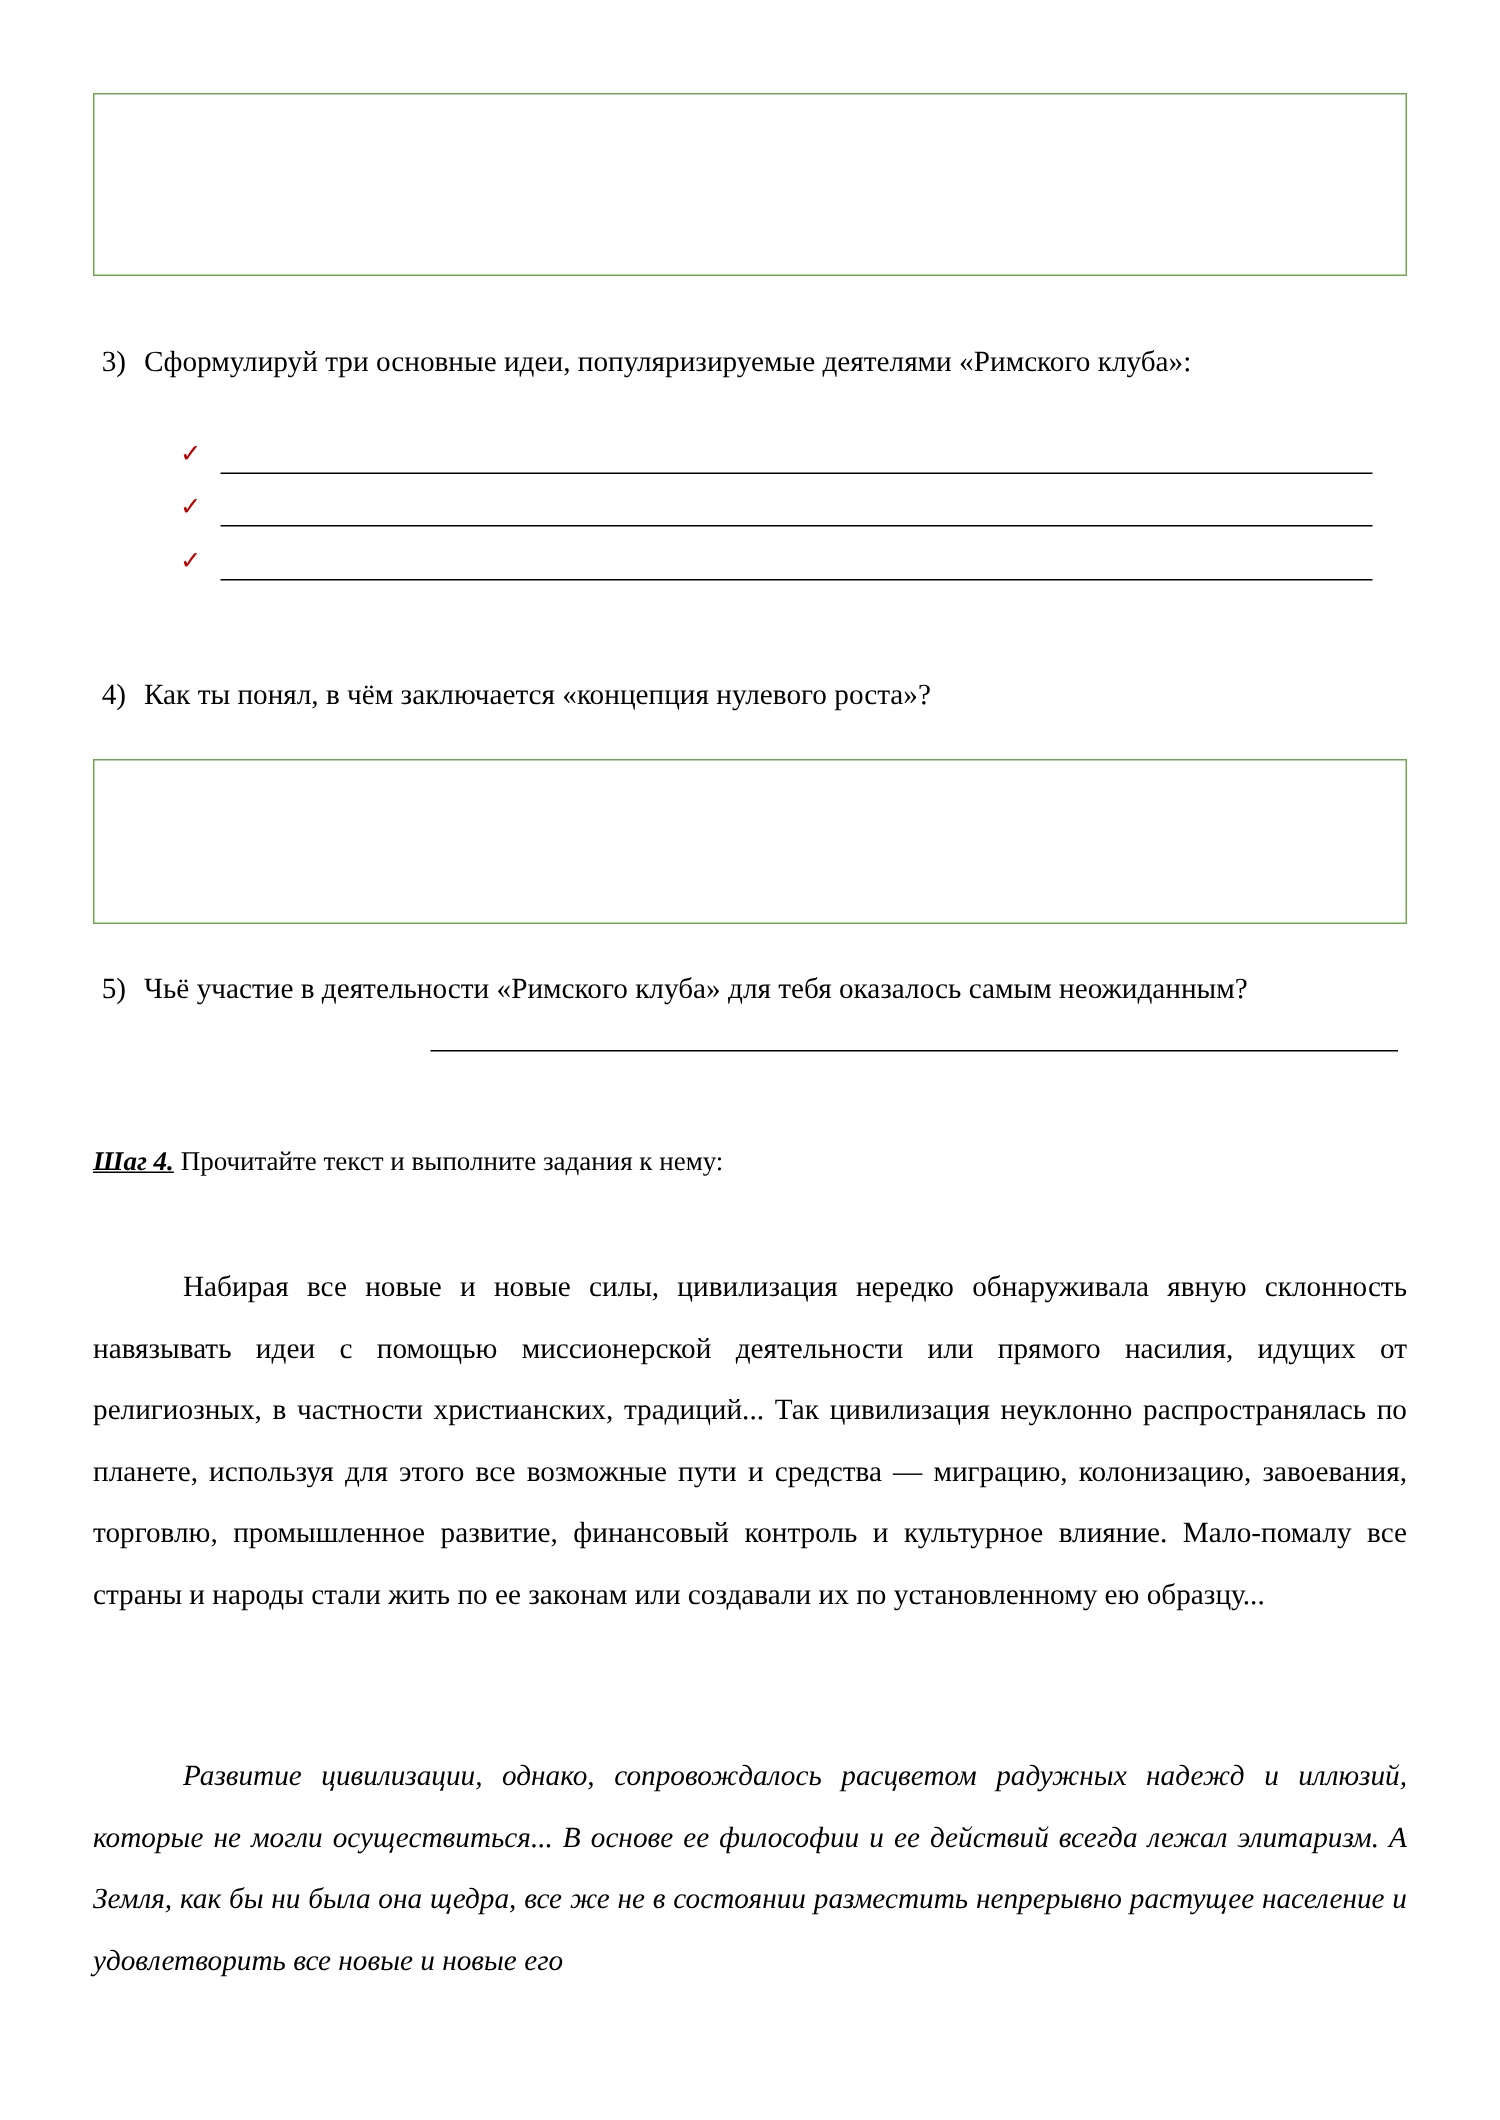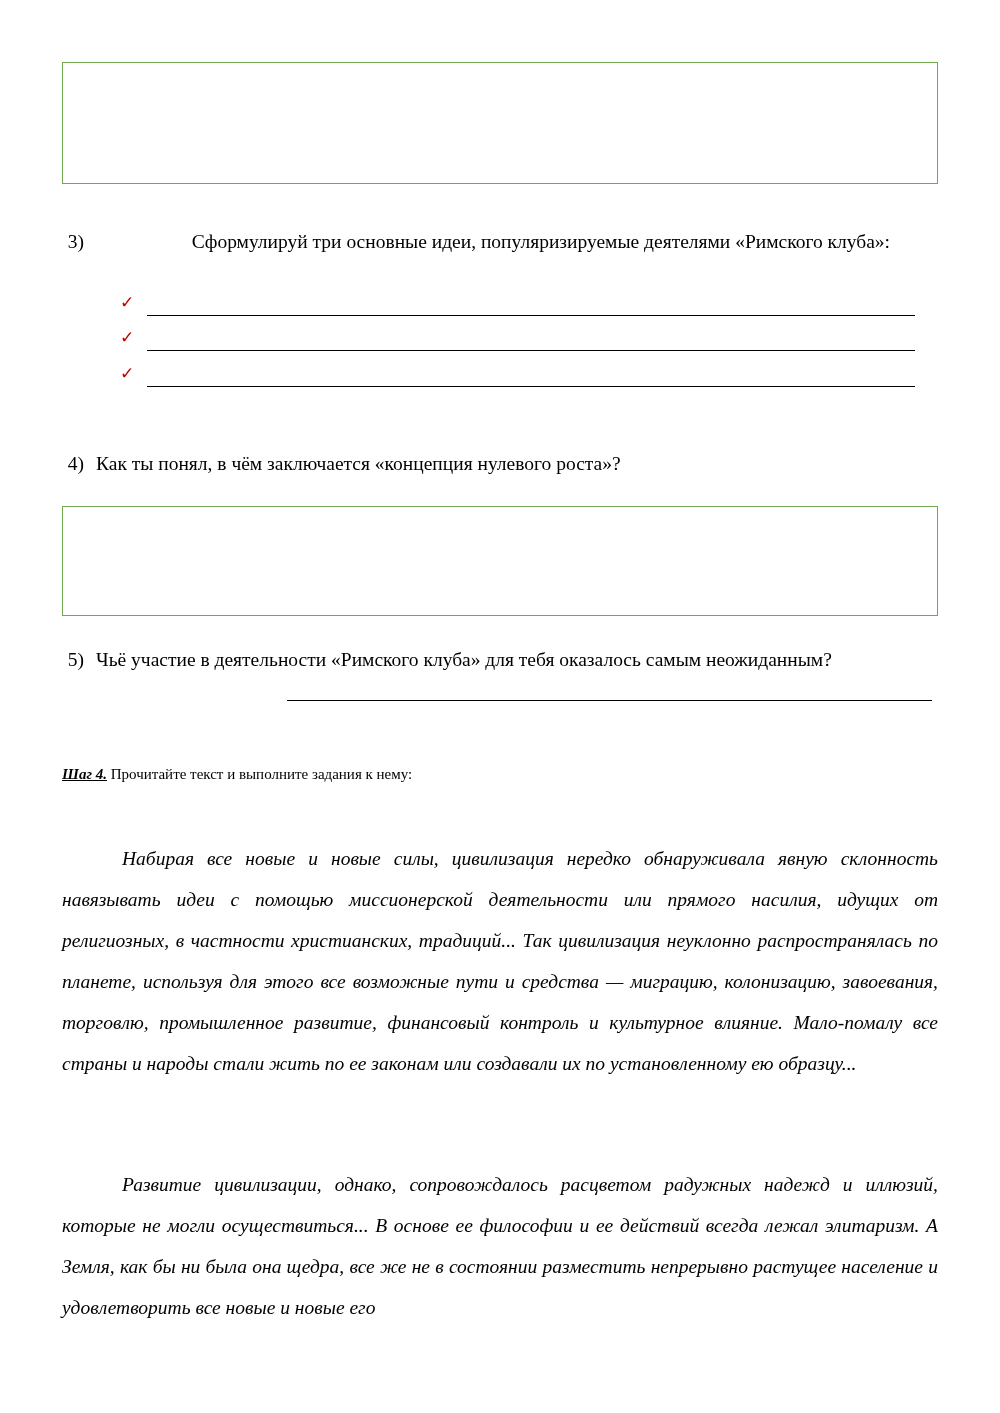--- a/index.html
+++ b/index.html
@@ -44,21 +44,21 @@
     left: 0;
     top: 0;
     width: 34px;
     text-align: right;
   }
   .q .txt {
     display: block;
     margin-left: 46px;
   }
   .q-3 { left: 50px; top: 228px; width: 840px; }
-  .q-3 .txt { text-align: right; }
+  .q-3 .txt { text-align: left; }
   .q-4 { left: 50px; top: 450px; width: 880px; }
   .q-5 { left: 50px; top: 646px; width: 890px; }
   .q-5 .txt { text-align: justify; }
 
   
   .check-line {
     position: absolute;
     left: 120px;
     width: 795px;
     height: 30px;
@@ -89,40 +89,40 @@
     top: 700px;
     width: 645px;
     border-bottom: 1.2px solid #000;
   }
 
   
   .step {
     position: absolute;
     left: 62px;
     top: 760px;
-    font-size: 15px;
+    font-size: 18px;
     line-height: 28px;
     text-align: center;
   }
   .step .label {
     font-weight: bold;
     font-style: italic;
     text-decoration: underline;
   }
 
   
   .body-text {
     position: absolute;
     left: 62px;
     width: 876px;
     font-size: 19.5px;
     line-height: 41px;
     text-align: justify;
   }
-  .para-1 { top: 838px; font-style: italic; }
+  .para-1 { top: 838px; }
   .para-2 { top: 1164px; font-style: italic; }
   .body-text p {
     margin: 0;
     text-indent: 60px;
   }
 </style>
 </head>
 <body>
 
 <div class="page">

